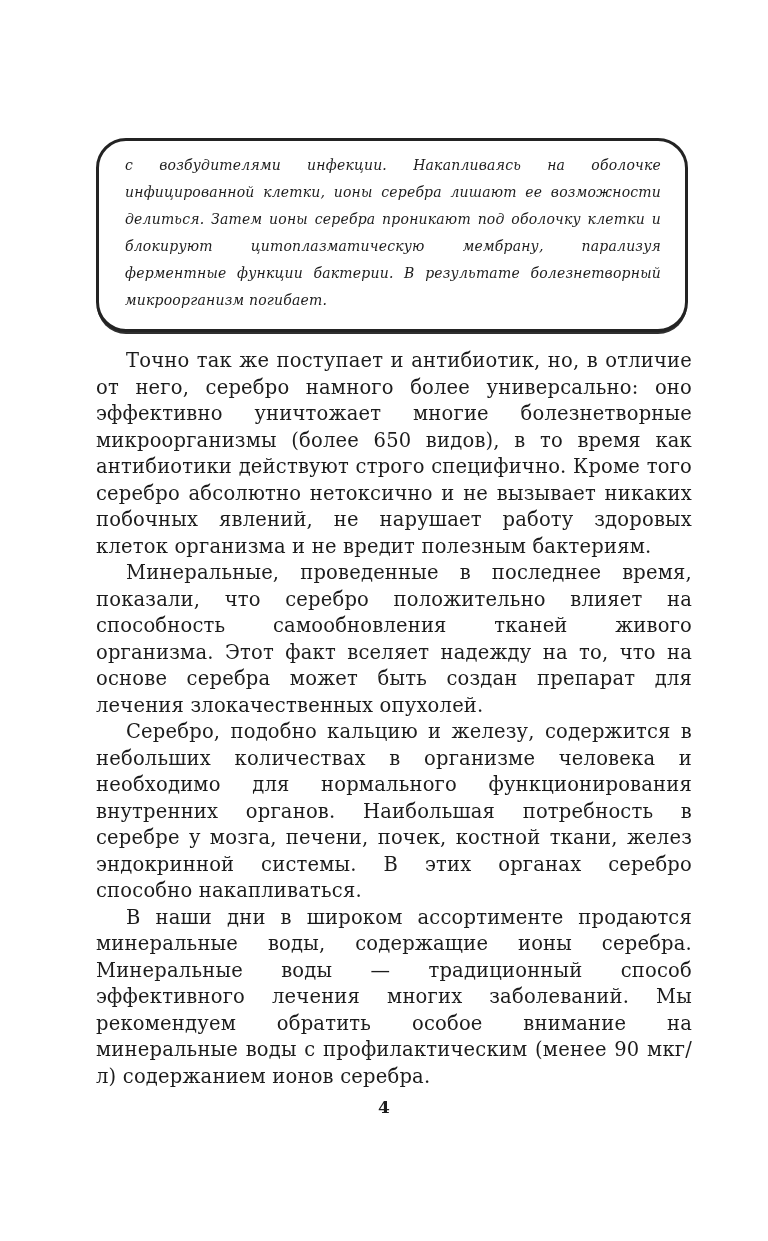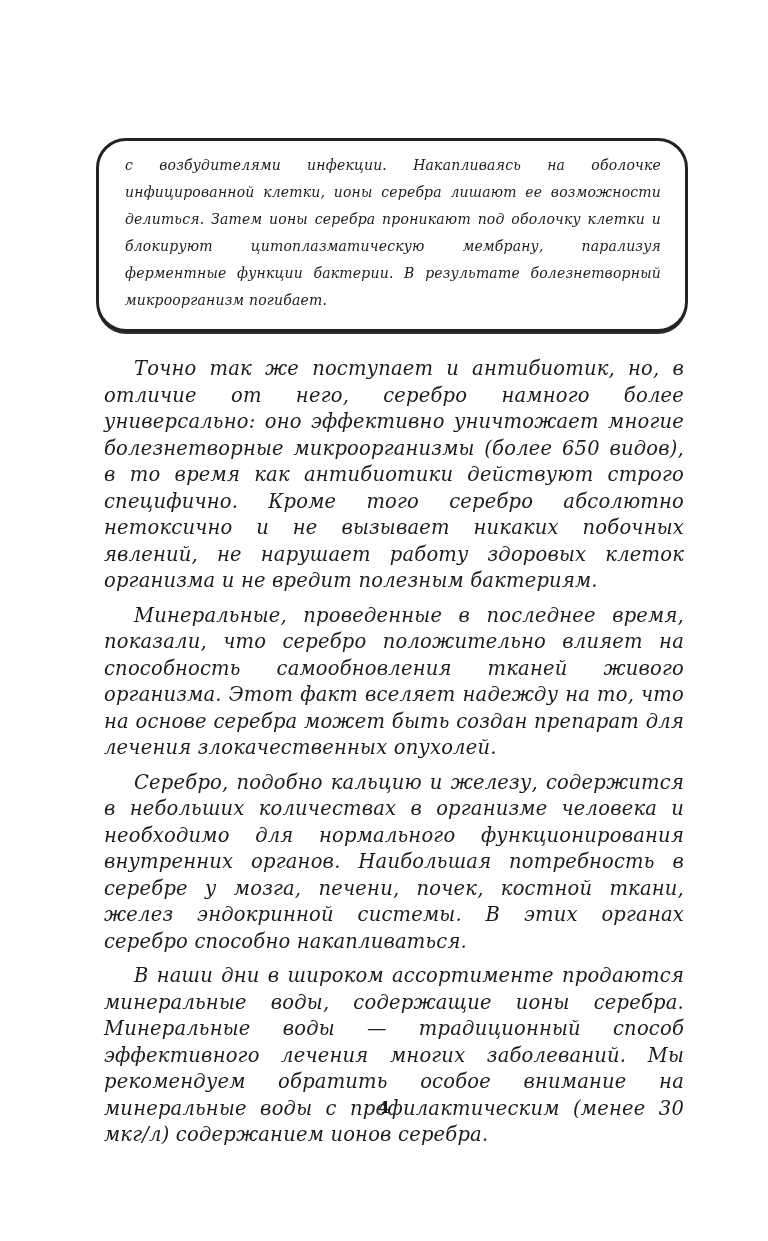--- a/index.html
+++ b/index.html
@@ -43,22 +43,21 @@
     text-align: justify;
     letter-spacing: 0.2px;
   }
   .body-text {
     position: absolute;
     left: 96px;
     top: 348px;
     width: 596px;
   }
   .body-text p {
-    margin: 8px;
-    font-style: italic;
+    margin: 0;
     font-size: 19.5px;
     line-height: 26.5px;
     text-align: justify;
     text-indent: 30px;
     letter-spacing: 0.2px;
   }
   .page-number {
     position: absolute;
     left: 0;
     top: 1097px;
@@ -76,18 +75,18 @@
 <div class="page">
 
   <div class="callout">
     <p>с возбудителями инфекции. Накапливаясь на оболочке инфицированной клетки, ионы серебра лишают ее возможности делиться. Затем ионы серебра проникают под оболочку клетки и блокируют цитоплазматическую мембрану, парализуя ферментные функции бактерии. В результате болезнетворный микроорганизм погибает.</p>
   </div>
 
   <div class="body-text">
     <p>Точно так же поступает и антибиотик, но, в отличие от него, серебро намного более универсально: оно эффективно уничтожает многие болезнетворные микроорганизмы (более 650 видов), в то время как антибиотики действуют строго специфично. Кроме того серебро абсолютно нетоксично и не вызывает никаких побочных явлений, не нарушает работу здоровых клеток организма и не вредит полезным бактериям.</p>
     <p>Минеральные, проведенные в последнее время, показали, что серебро положительно влияет на способность самообновления тканей живого организма. Этот факт вселяет надежду на то, что на основе серебра может быть создан препарат для лечения злокачественных опухолей.</p>
     <p>Серебро, подобно кальцию и железу, содержится в небольших количествах в организме человека и необходимо для нормального функционирования внутренних органов. Наибольшая потребность в серебре у мозга, печени, почек, костной ткани, желез эндокринной системы. В этих органах серебро способно накапливаться.</p>
-    <p>В наши дни в широком ассортименте продаются минеральные воды, содержащие ионы серебра. Минеральные воды — традиционный способ эффективного лечения многих заболеваний. Мы рекомендуем обратить особое внимание на минеральные воды с профилактическим (менее 30 мкг/л) содержанием ионов серебра.</p>
+    <p>В наши дни в широком ассортименте продаются минеральные воды, содержащие ионы серебра. Минеральные воды — традиционный способ эффективного лечения многих заболеваний. Мы рекомендуем обратить особое внимание на минеральные воды с профилактическим (менее 90 мкг/л) содержанием ионов серебра.</p>
   </div>
 
   <div class="page-number">4</div>
 
 </div>
 
 </body></html>

